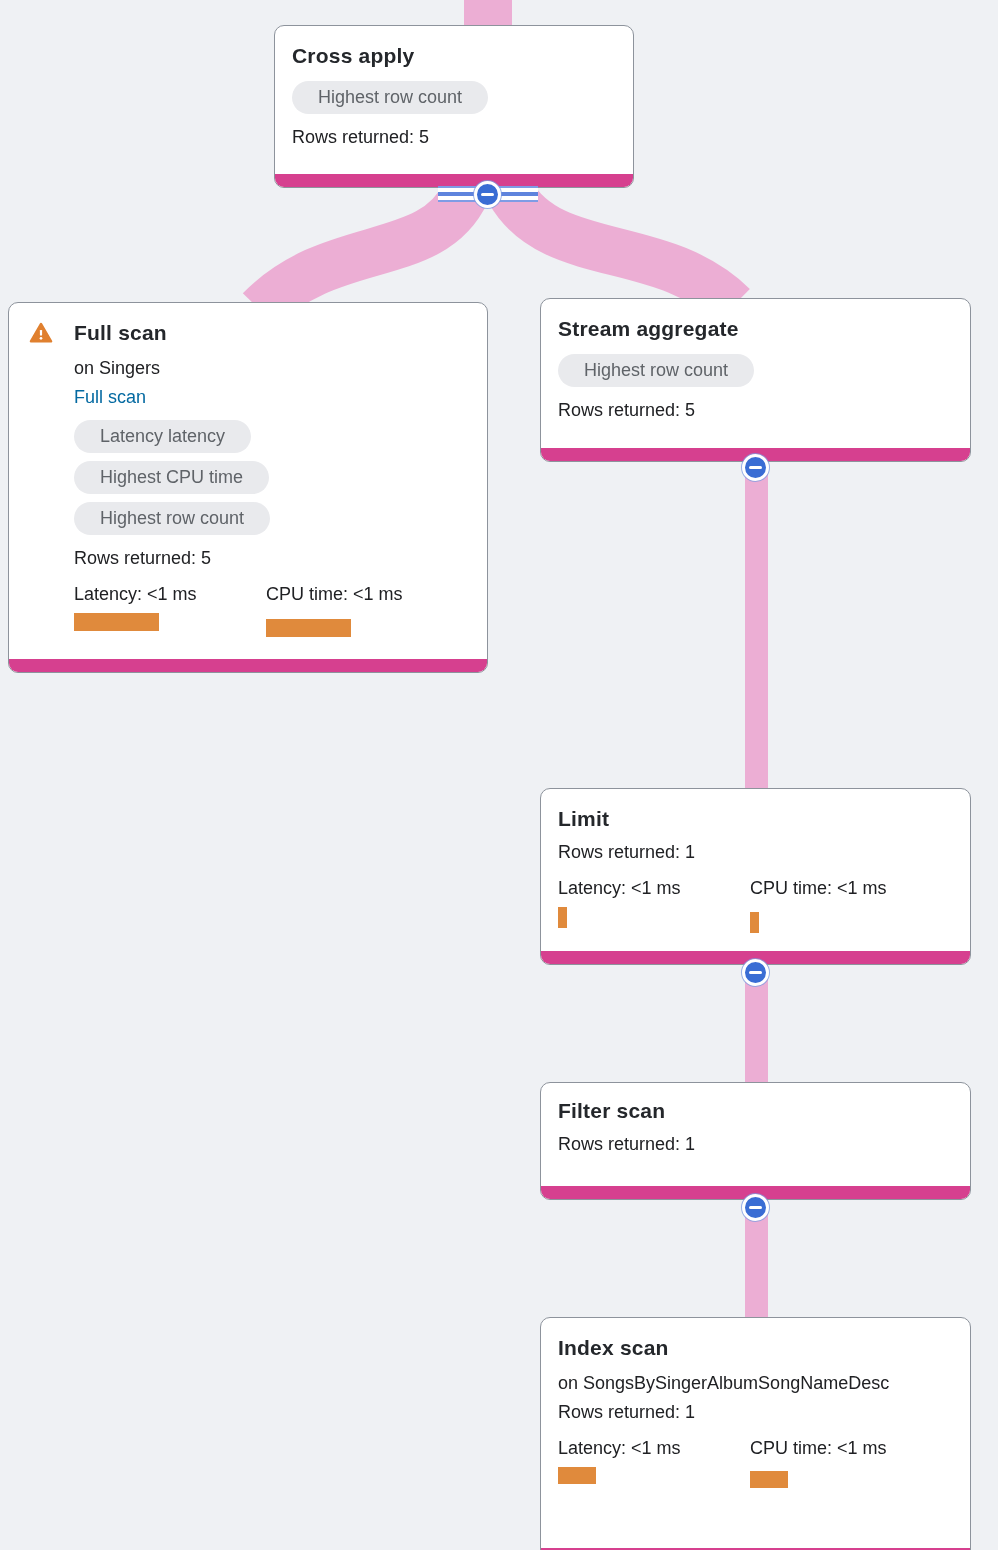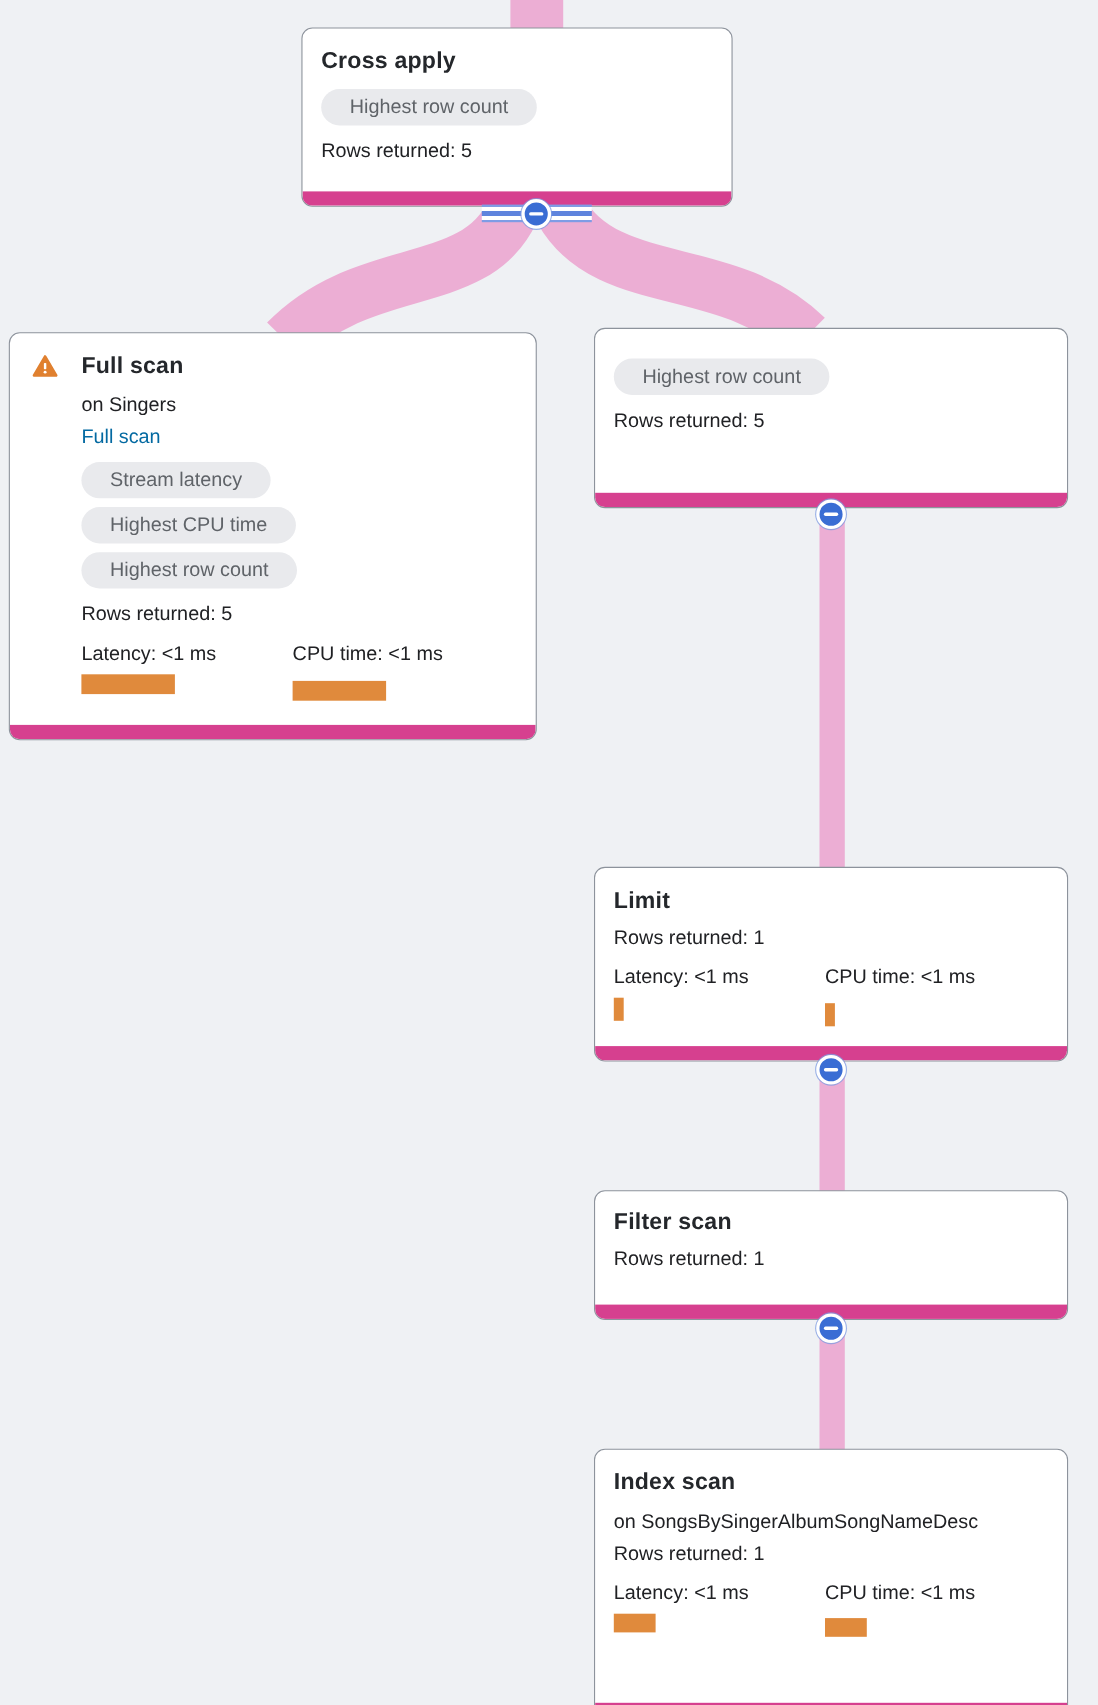--- a/index.html
+++ b/index.html
@@ -52,61 +52,62 @@
 
   <svg class="edges" width="998" height="1550" viewBox="0 0 998 1550">
     <rect x="464" y="0" width="48" height="30" fill="#ecaed4"></rect>
     <path d="M 466 192 C 432 266, 332 236, 260 310" stroke="#ecaed4" stroke-width="48" fill="none"></path>
     <path d="M 510 192 C 552 266, 662 236, 733 306" stroke="#ecaed4" stroke-width="48" fill="none"></path>
     <rect x="745" y="455" width="23" height="340" fill="#ecaed4"></rect>
     <rect x="745" y="958" width="23" height="132" fill="#ecaed4"></rect>
     <rect x="745" y="1193" width="23" height="132" fill="#ecaed4"></rect>
   </svg>
 
-  <div class="node" style="left:274px;top:25px;width:392px;height:163px;">
+  <div class="node" style="left:274px;top:25px;width:360px;height:163px;">
     <div class="node-body">
       <div class="node-title">Cross apply</div>
       <div class="badge first">Highest row count</div>
       <div class="node-line rows-line">Rows returned: 5</div>
     </div>
     <div class="node-accent"></div>
   </div>
 
   <div class="node" style="left:8px;top:302px;width:480px;height:371px;">
     <div class="node-body indent">
       <span class="warn">
         <svg viewBox="0 0 24 22" width="24" height="22">
           <path d="M12 2.2 L22 19.3 H2 Z" fill="#e0802f" stroke="#e0802f" stroke-width="2.6" stroke-linejoin="round"></path>
           <rect x="10.9" y="8" width="2.2" height="5.6" rx="0.6" fill="#ffffff"></rect>
           <circle cx="12" cy="16.3" r="1.35" fill="#ffffff"></circle>
         </svg>
       </span>
       <div class="node-title">Full scan</div>
       <div class="node-line" style="margin-top:7px;">on Singers</div>
       <div class="node-line muted">Full scan</div>
-      <div class="badge">Stream latency</div>
+      <div class="badge">Latency latency</div>
       <div class="badge">Highest CPU time</div>
       <div class="badge">Highest row count</div>
       <div class="node-line rows-line">Rows returned: 5</div>
       <div class="metrics">
         <div class="metric">
           <div class="metric-label">Latency: &lt;1 ms</div>
           <div class="bar bar-lg"></div>
         </div>
         <div class="metric">
           <div class="metric-label">CPU time: &lt;1 ms</div>
           <div class="bar bar-lg" style="margin-top:11px;"></div>
         </div>
       </div>
     </div>
     <div class="node-accent"></div>
   </div>
 
   <div class="node" style="left:540px;top:298px;width:431px;height:164px;">
     <div class="node-body">
+      <div class="node-title">Stream aggregate</div>
       <div class="badge first">Highest row count</div>
       <div class="node-line rows-line">Rows returned: 5</div>
     </div>
     <div class="node-accent"></div>
   </div>
 
   <div class="node" style="left:540px;top:788px;width:431px;height:177px;">
     <div class="node-body">
       <div class="node-title">Limit</div>
       <div class="node-line" style="margin-top:5px;">Rows returned: 1</div>

